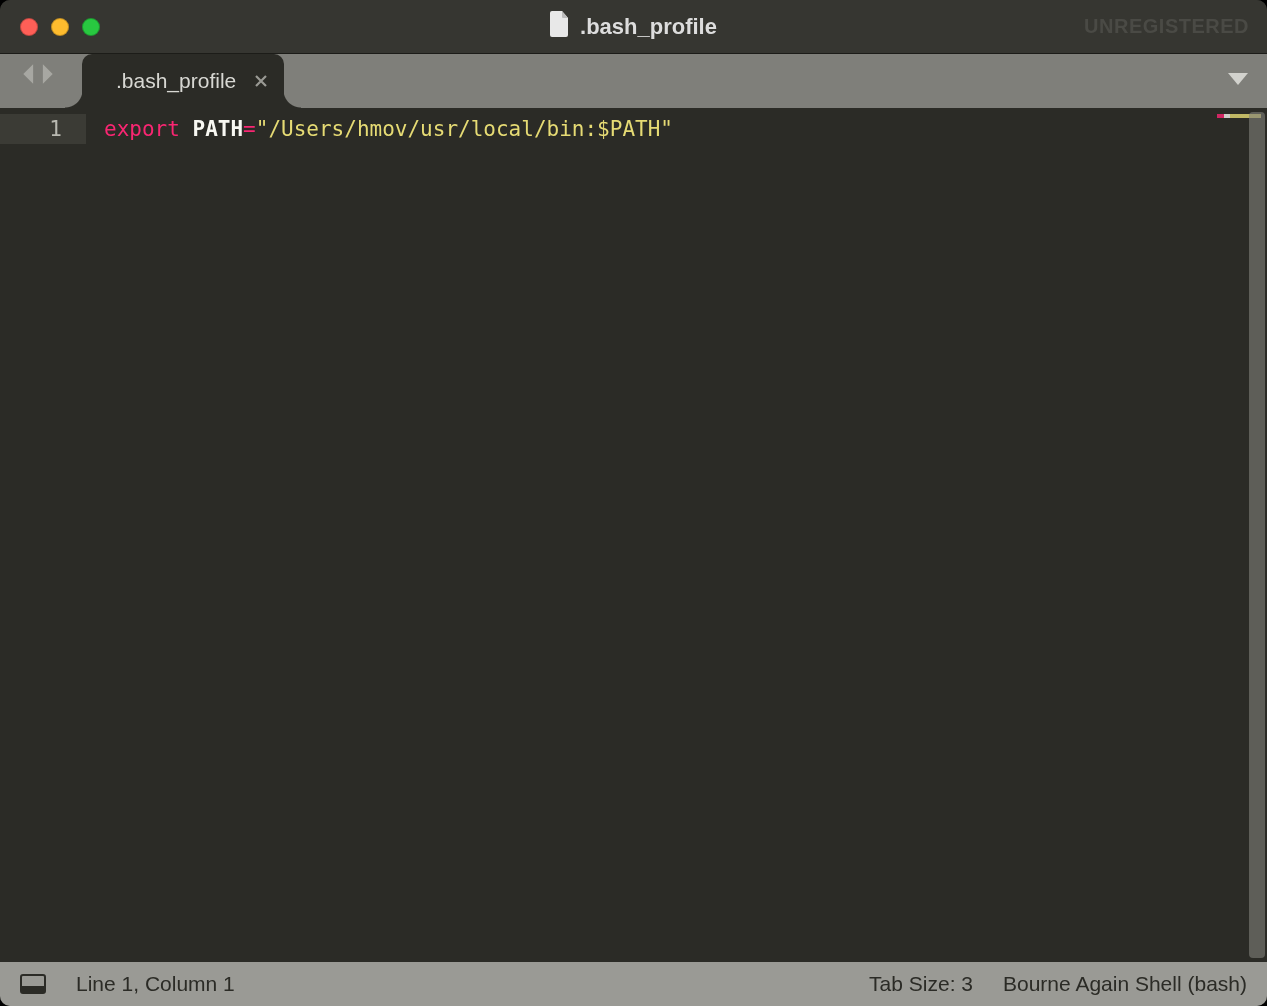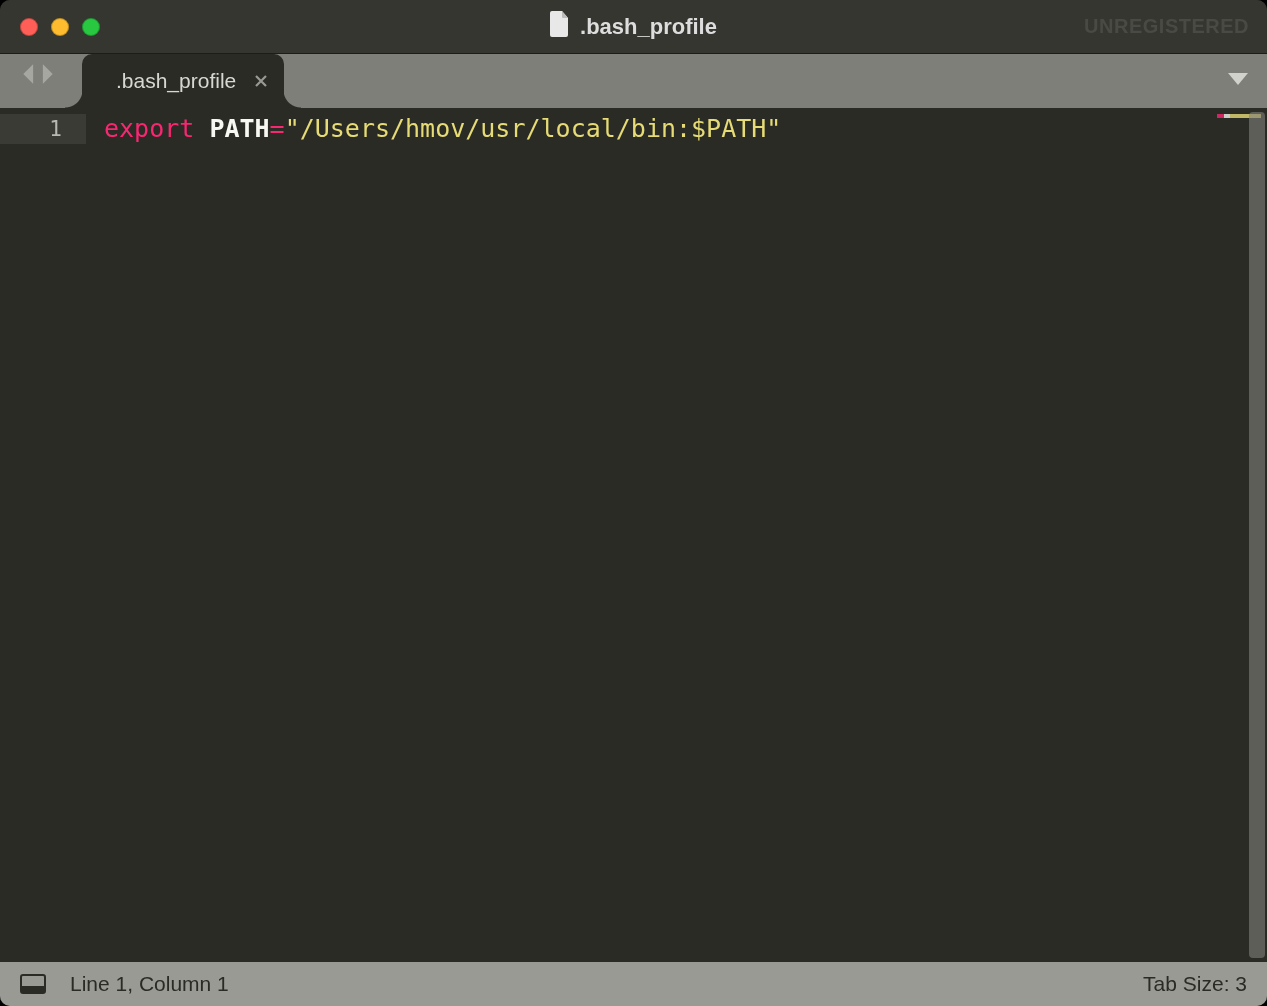--- a/index.html
+++ b/index.html
@@ -113,21 +113,21 @@
   .gutter .ln {
     padding-right: 24px;
     height: 30px; line-height: 30px;
     background: #3b3b35;
     color: #b9b9b1;
   }
   .code {
     flex: 1;
     padding-top: 6px;
     font-family: "Menlo","Consolas",monospace;
-    font-size: 25px;
+    font-size: 21px;
     color: #f8f8f2;
     position: relative;
   }
   .codeline {
     height: 30px; line-height: 30px;
     padding-left: 18px;
     white-space: pre;
   }
   .tok-kw { color: #f92672; }   
   .tok-var { color: #f8f8f2; font-weight: 600; }
@@ -155,21 +155,21 @@
     background: #9a9a95;
     color: #2b2b26;
     display: flex; align-items: center;
     font-size: 21px;
     flex: 0 0 auto;
     padding: 0 20px;
     gap: 24px;
   }
   .status .panelicon svg { width: 26px; height: 20px; display:block; }
   .status .spacer { flex: 1; }
-  .status .seg { white-space: nowrap; }
+  .status .seg { white-space: nowrap; margin-left: 6px; }
 </style>
 </head>
 <body>
 
 <div class="window">
 
   <div class="titlebar">
     <div class="traffic">
       <div class="dot red"></div>
       <div class="dot yellow"></div>
@@ -231,15 +231,16 @@
   <div class="status">
     <span class="panelicon">
       <svg viewBox="0 0 26 20">
           <rect x="1" y="1" width="24" height="18" rx="2" fill="none" stroke="#2b2b26" stroke-width="2"></rect>
           <rect x="1" y="12" width="24" height="7" fill="#2b2b26"></rect>
         </svg>
     </span>
     <span class="seg">Line 1, Column 1</span>
     <span class="spacer"></span>
     <span class="seg">Tab Size: 3</span>
+    <span class="seg">Bourne Again Shell (bash)</span>
   </div>
 
 </div>
 
 </body></html>

